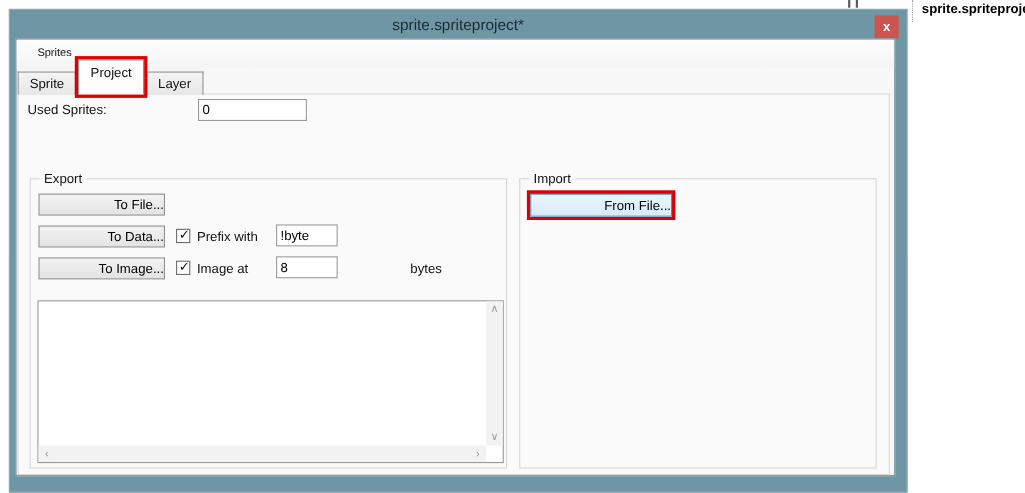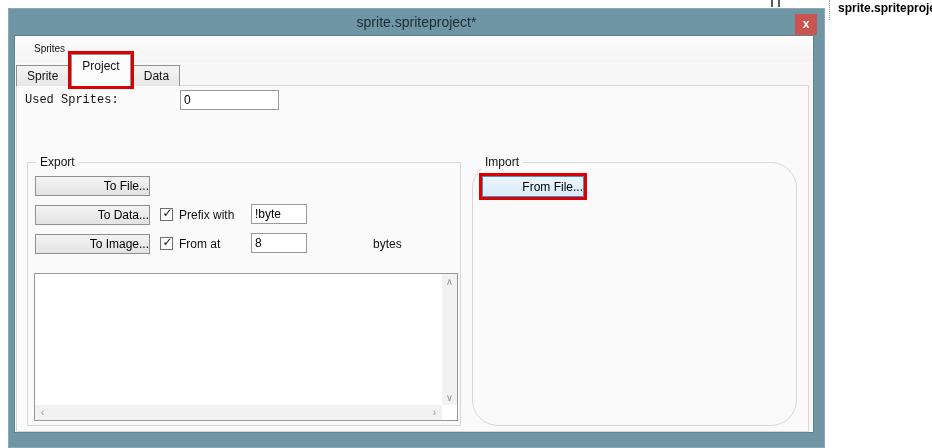--- a/index.html
+++ b/index.html
@@ -154,62 +154,62 @@
 
   <div class="client">
 
     <div class="menubar">
       <span class="menu-item">Sprites</span>
     </div>
 
     <div class="tabstrip">
       <div class="tab">Sprite</div>
       <div class="tab selected annotated">Project</div>
-      <div class="tab">Data</div>
+      <div class="tab">Layer</div>
     </div>
 
     <div class="tabpage">
 
-      <span class="field-label" style="left:8px; top:7px;font-family:Liberation Mono, monospace;">Used Sprites:</span>
+      <span class="field-label" style="left:8px; top:7px;">Used Sprites:</span>
       <input class="txt-input" style="left: 163px; top: 4px; width: 99px;" value="0">
 
       <div class="groupbox" style="left:10px; top:76px; width:434px; height:264px;">
         <span class="group-label">Export</span>
 
         <button class="btn" style="left:7px; top:13px;">To File...</button>
         <button class="btn" style="left:7px; top:71px;">To Image...</button>
         <button class="btn" style="left:7px; top:42px;">To Data...</button>
 
         <span class="checkbox" style="left:132px; top:45px;">
           <span class="check">✓</span>
         </span>
         <span class="field-label" style="left:151px; top:45px;">Prefix with</span>
         <input class="txt-input" style="left: 223px; top: 41px; width: 56px;" value="!byte">
 
         <span class="checkbox" style="left:132px; top:74px;">
           <span class="check">✓</span>
         </span>
-        <span class="field-label" style="left:151px; top:74px;">From at</span>
+        <span class="field-label" style="left:151px; top:74px;">Image at</span>
         <input class="txt-input" style="left: 223px; top: 70px; width: 56px;" value="8">
         <span class="field-label" style="left:301px; top:74px;margin-left:44px;">bytes</span>
 
         <div class="output-box">
           <span></span>
           <div class="vscroll">
             <div class="scroll-arrow">∧</div>
             <div class="scroll-arrow">∨</div>
           </div>
           <div class="hscroll">
             <div class="scroll-arrow">‹</div>
             <div class="scroll-arrow">›</div>
           </div>
         </div>
       </div>
 
-      <div class="groupbox" style="left:455px; top:76px; width:325px; height:264px;border-radius:26px;">
+      <div class="groupbox" style="left:455px; top:76px; width:325px; height:264px;">
         <span class="group-label">Import</span>
 
-        <button class="btn highlighted annotated" style="left:9px; top:13px; width:102px; height:21px;">From File...</button>
+        <button class="btn highlighted annotated" style="left:9px; top:13px; width:129px; height:21px;">From File...</button>
       </div>
 
     </div>
   </div>
 </div>
 
 </body></html>

